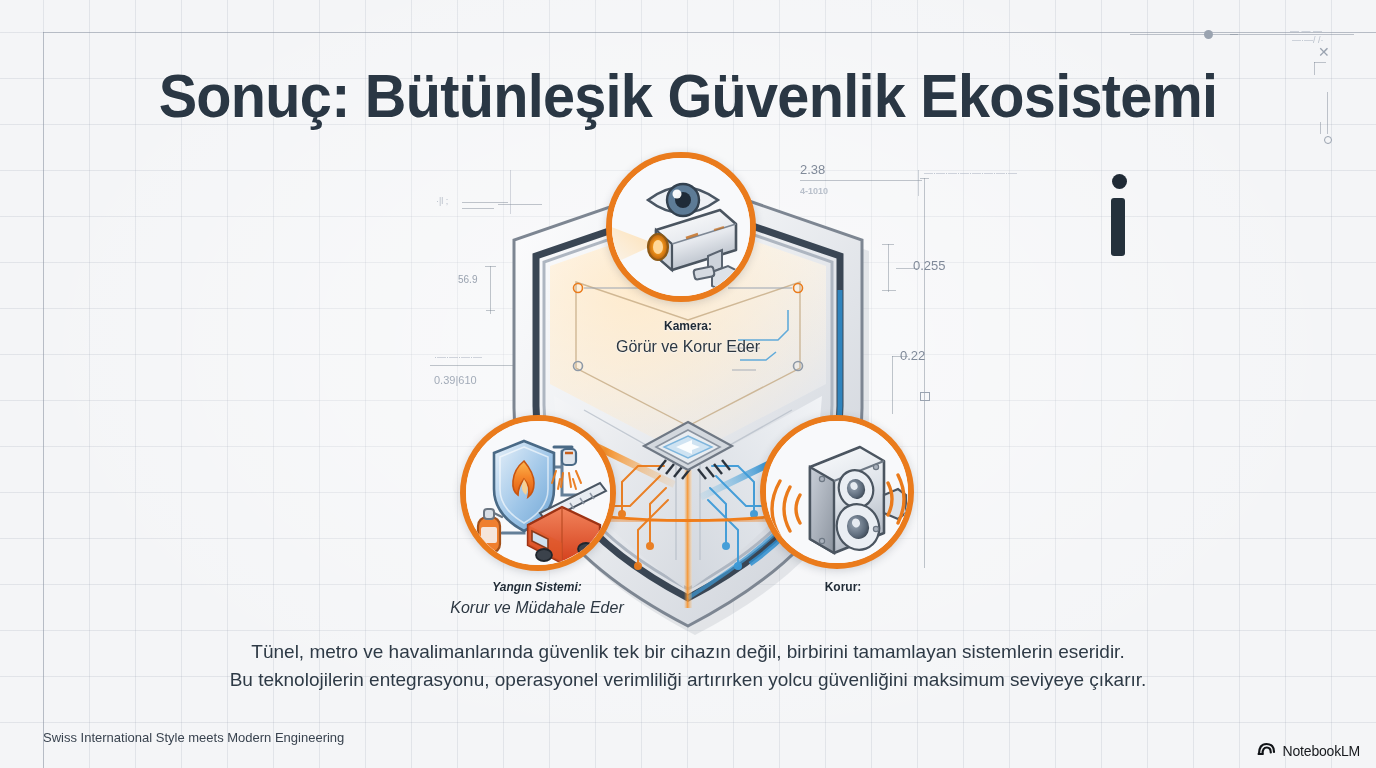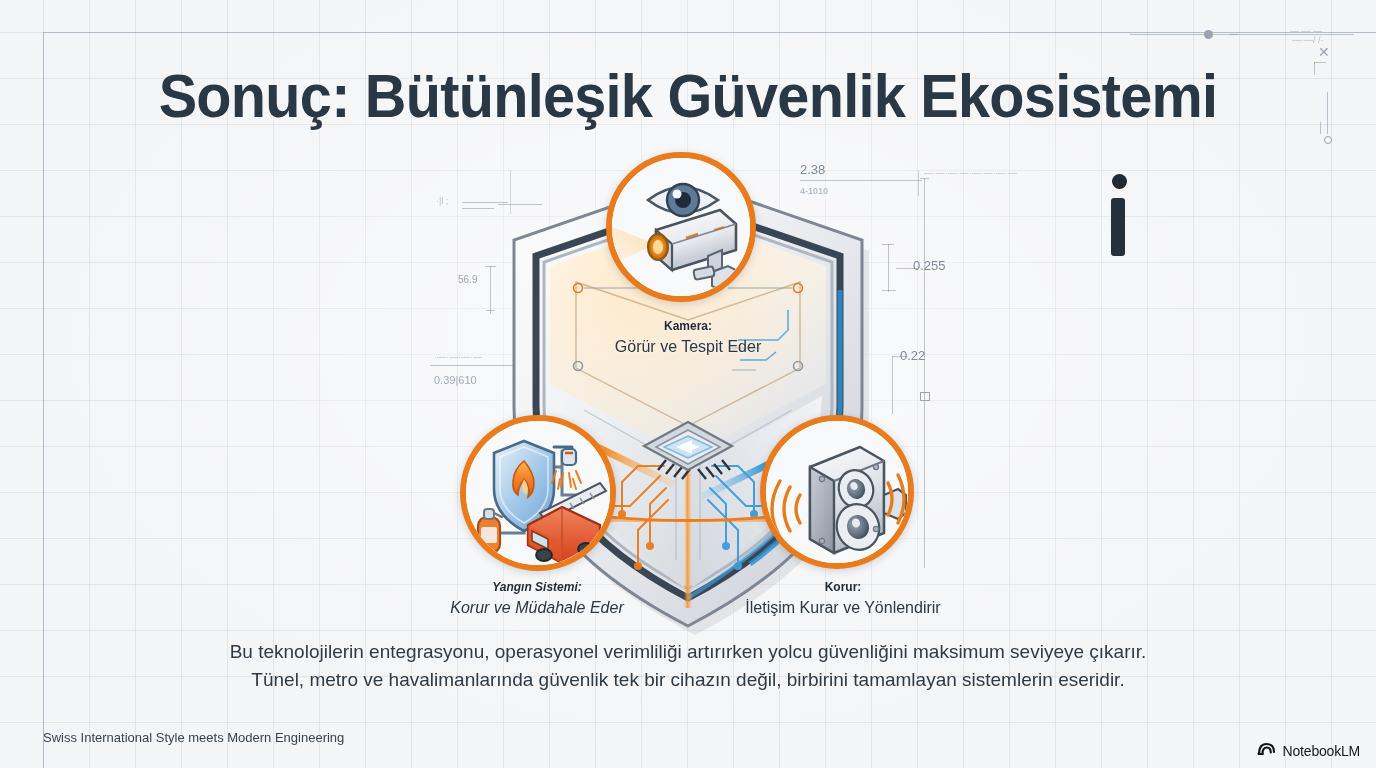--- a/index.html
+++ b/index.html
@@ -502,36 +502,35 @@
             <path d="M142 48 Q157 78 142 108"></path>
           </g>
         </svg>
       </div>
     </div>
 
   </div>
 
   <div class="nodelabel" id="label-camera">
     <div class="nl-title">Kamera:</div>
-    <div class="nl-sub">Görür ve Tespit Eder</div>
+    <div class="nl-sub">Görür ve Korur Eder</div>
   </div>
 
   <div class="nodelabel" id="label-fire">
     <div class="nl-title">Yangın Sistemi:</div>
     <div class="nl-sub">Korur ve Müdahale Eder</div>
   </div>
 
   <div class="nodelabel" id="label-anons">
     <div class="nl-title">Korur:</div>
-    <div class="nl-sub">İletişim Kurar ve Yönlendirir</div>
   </div>
 
   <div id="para">
+    <div>Tünel, metro ve havalimanlarında güvenlik tek bir cihazın değil, birbirini tamamlayan sistemlerin eseridir.</div>
     <div>Bu teknolojilerin entegrasyonu, operasyonel verimliliği artırırken yolcu güvenliğini maksimum seviyeye çıkarır.</div>
-    <div>Tünel, metro ve havalimanlarında güvenlik tek bir cihazın değil, birbirini tamamlayan sistemlerin eseridir.</div>
   </div>
 
   <div id="footer-note">Swiss International Style meets Modern Engineering</div>
 
   <div id="brand">
     <span>
       <svg width="20" height="16" viewBox="0 0 20 16" xmlns="http://www.w3.org/2000/svg">
         <path d="M2 13 Q2 3 9.5 3 Q17 3 17 11" fill="none" stroke="#111418" stroke-width="2.2" stroke-linecap="round"></path>
         <path d="M5.5 13 Q5.5 6.5 9.8 6.5 Q13.8 6.5 13.8 11.5" fill="none" stroke="#111418" stroke-width="2.2" stroke-linecap="round"></path>
         <path d="M1.6 13 L5.6 13" stroke="#111418" stroke-width="2.2" stroke-linecap="round"></path>

